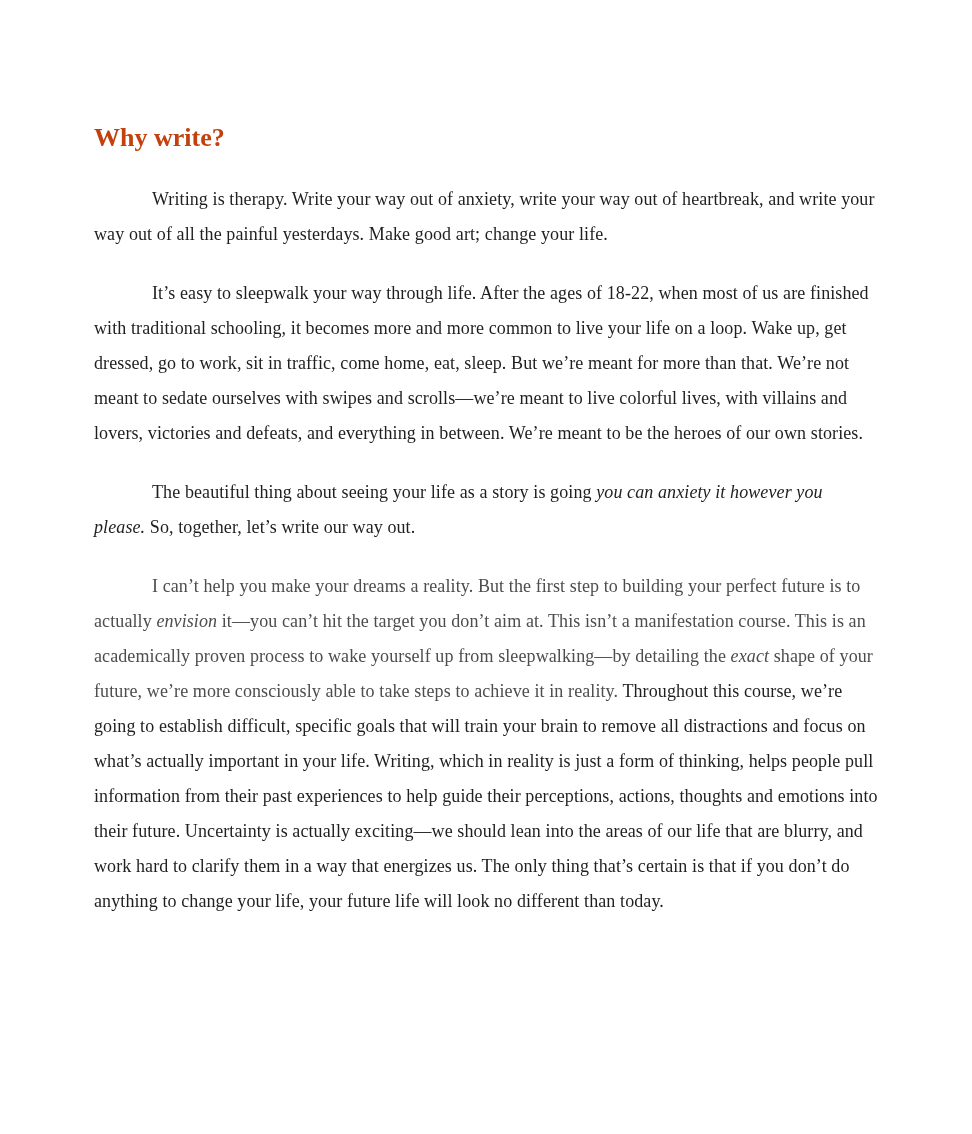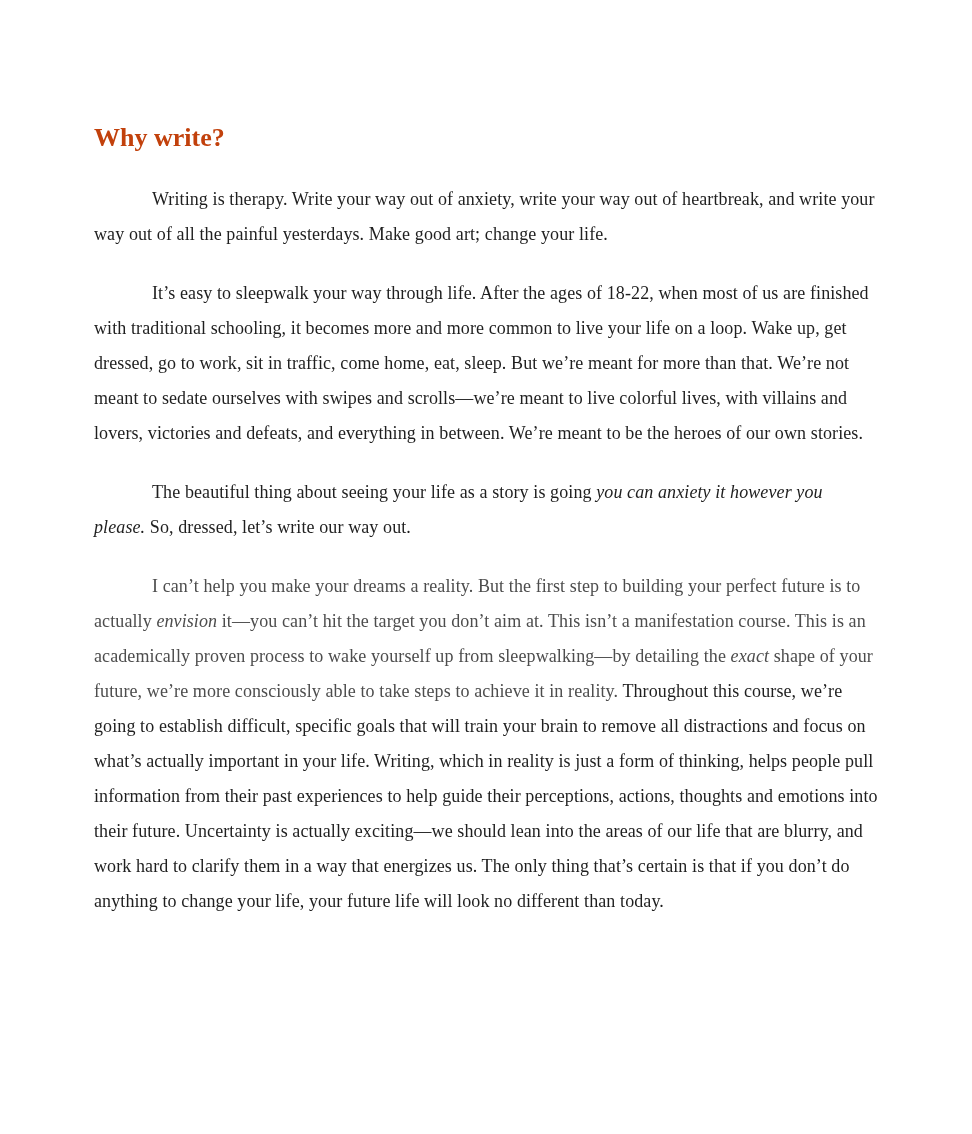--- a/index.html
+++ b/index.html
@@ -53,17 +53,17 @@
 
 <div class="page">
 
   <h1 class="doc-title">Why write?</h1>
 
   <p class="body black indent">Writing is therapy. Write your way out of anxiety, write your way out of heartbreak, and write your way out of all the painful yesterdays. Make good art; change your life.</p>
 
 
   <p class="body gray indent">It’s easy to sleepwalk your way through life. After the ages of 18-22, when most of us are finished with traditional schooling, it becomes more and more common to live your life on a loop. Wake up, get dressed, go to work, sit in traffic, come home, eat, sleep. But we’re meant for more than that. We’re not meant to sedate ourselves with swipes and scrolls—we’re meant to live colorful lives, with villains and lovers, victories and defeats, and everything in between. We’re meant to be the heroes of our own stories.</p>
 
-  <p class="body black indent"><span>The beautiful thing about seeing your life as a story is going </span><em>you can anxiety it however you please.</em><span> So, dressed, let’s write our way out.</span></p>
+  <p class="body black indent"><span>The beautiful thing about seeing your life as a story is going </span><em>you can anxiety it however you please.</em><span> So, together, let’s write our way out.</span></p>
 
   <p class="body indent"><span class="gray">I can’t help you make your dreams a reality. But the first step to building your perfect future is to actually </span><em class="gray">envision</em><span class="gray"> it—you can’t hit the target you don’t aim at. This isn’t a manifestation course. This is an academically proven process to wake yourself up from sleepwalking—by detailing the </span><em class="gray">exact</em><span class="gray"> shape of your future, we’re more consciously able to take steps to achieve it in reality. </span><span class="black">Throughout this course, we’re going to establish difficult, specific goals that will train your brain to remove all distractions and focus on what’s actually important in your life. Writing, which in reality is just a form of thinking, helps people pull information from their past experiences to help guide their perceptions, actions, thoughts and emotions into their future. Uncertainty is actually exciting—we should lean into the areas of our life that are blurry, and work hard to clarify them in a way that energizes us. The only thing that’s certain is that if you don’t do anything to change your life, your future life will look no different than today.</span></p>
 
 </div>
 
 </body></html>

